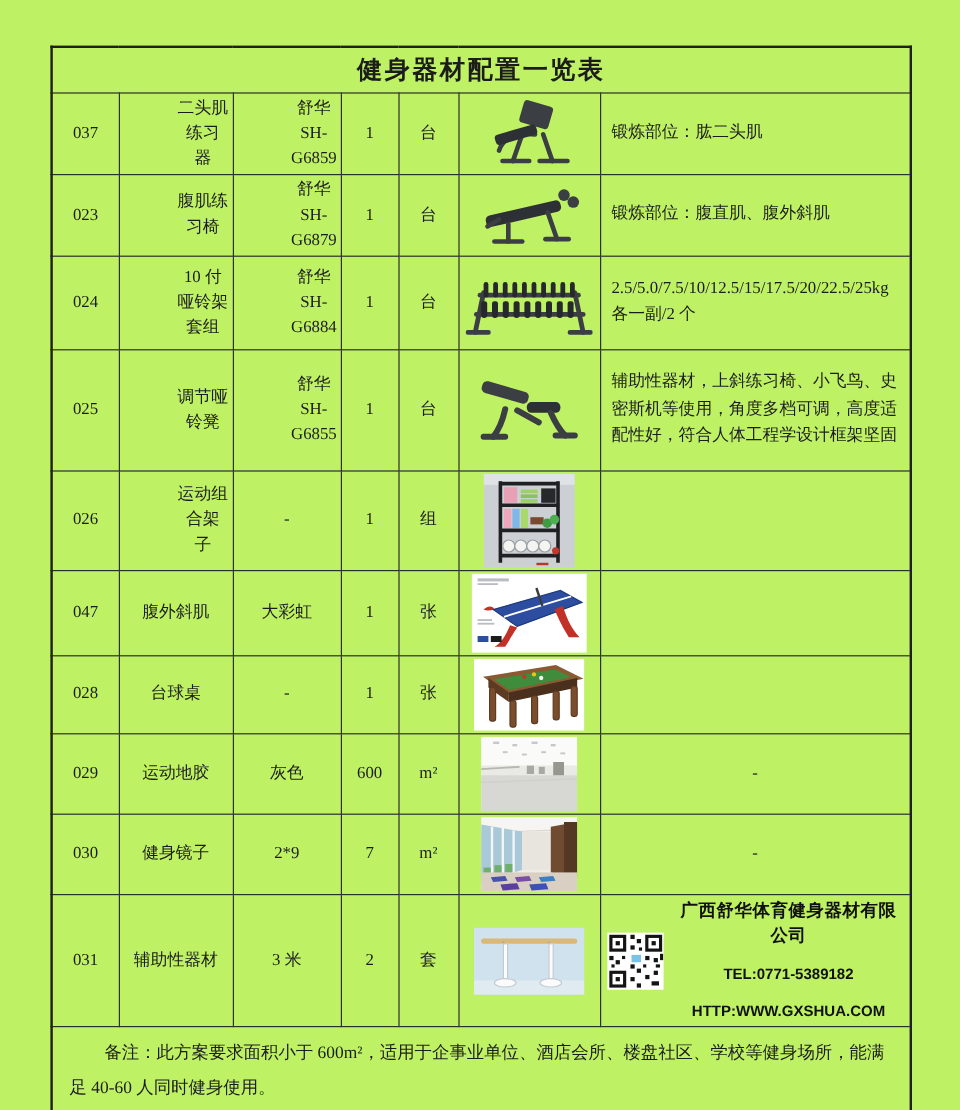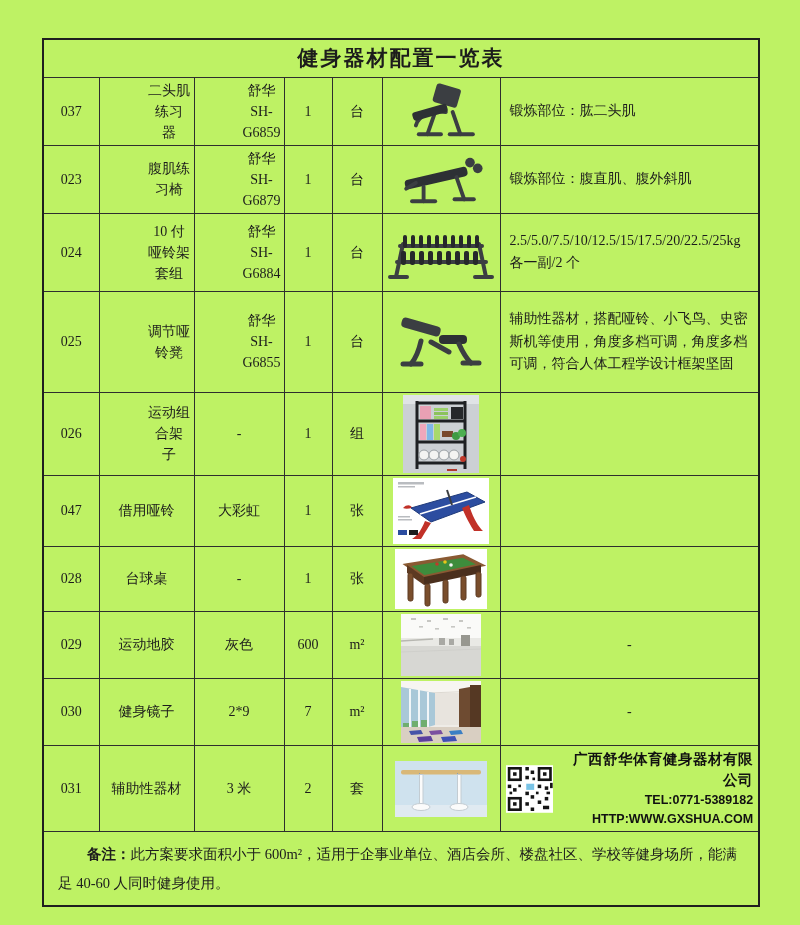--- a/index.html
+++ b/index.html
@@ -25,29 +25,29 @@
   .remark {
     text-align: left; font-size: 14px; line-height: 1.62;
     padding: 16px 9px; word-break: break-all;
   }
   .remark.center { text-align: center; }
   .photo-cell { text-align: center; padding: 2px 0; }
   .photo-cell svg { display: inline-block; vertical-align: middle; }
   .company { display: flex; align-items: center; gap: 8px; padding: 3px 5px; }
   .company .lines {
     font-family: "Liberation Sans", "DejaVu Sans", sans-serif;
-    font-weight: bold; color: #111; text-align: right;
+    font-weight: bold; color: #111; text-align: center;
   }
   .company .co-name { font-size: 14.5px; line-height: 1.45; letter-spacing: .5px; }
-  .company .co-line { font-size: 12.5px; line-height: 1.5; }
+  .company .co-line { font-size: 12.5px; line-height: 1.5; margin-top: 12px; }
   .footnote {
     text-align: left; font-size: 14.5px; line-height: 1.95;
     padding: 8px 14px 8px 14px; text-indent: 2em; word-break: break-all;
   }
-  .footnote .b { font-weight: bold; }
+  .footnote .b { font-weight: normal; }
 </style>
 </head>
 <body>
 
 <div class="page">
 <table class="sheet">
   <colgroup>
     <col style="width:56px">
         <col style="width:95px">
         <col style="width:90px">
@@ -166,21 +166,21 @@
         <rect x="10" y="10" width="40" height="10" rx="4" fill="#3b3e42" transform="rotate(16 30 15)"></rect>
         <rect x="48" y="23" width="28" height="9" rx="4" fill="#2d3034"></rect>
         <g fill="none" stroke="#3b3e42" stroke-width="5" stroke-linecap="round">
           <path d="M30 29 C28 38 25 46 20 52"></path>
           <path d="M68 32 C72 41 76 47 80 51"></path>
           <path d="M12 52 H30 M72 51 H88"></path>
           <path d="M40 30 L58 40"></path>
         </g>
       </svg>
     </td>
-    <td class="remark">辅助性器材，搭配哑铃、小飞鸟、史密斯机等使用，角度多档可调，角度多档可调，符合人体工程学设计框架坚固</td>
+    <td class="remark">辅助性器材，上斜练习椅、小飞鸟、史密斯机等使用，角度多档可调，高度适配性好，符合人体工程学设计框架坚固</td>
   </tr>
 
   <tr style="height:83px">
     <td class="c">026</td>
     <td class="c pre">运动组合架
 子</td>
     <td class="c">-</td>
     <td class="c">1</td>
     <td class="c">组</td>
     <td class="photo-cell">
@@ -210,21 +210,21 @@
         </g>
         <circle cx="60" cy="64" r="3" fill="#c0392b"></circle>
         <rect x="44" y="74" width="10" height="2" fill="#b03a2e"></rect>
       </svg>
     </td>
     <td class="remark"></td>
   </tr>
 
   <tr style="height:69px">
     <td class="c">047</td>
-    <td class="c">借用哑铃</td>
+    <td class="c">腹外斜肌</td>
     <td class="c">大彩虹</td>
     <td class="c">1</td>
     <td class="c">张</td>
     <td class="photo-cell">
       <svg width="96" height="66" viewBox="0 0 96 66">
         <rect width="96" height="66" fill="#ffffff"></rect>
         <g fill="#b9bcc0">
           <rect x="5" y="4" width="26" height="2.5"></rect>
                 <rect x="5" y="8" width="17" height="1.5"></rect>
           <rect x="5" y="38" width="12" height="1.5"></rect>

